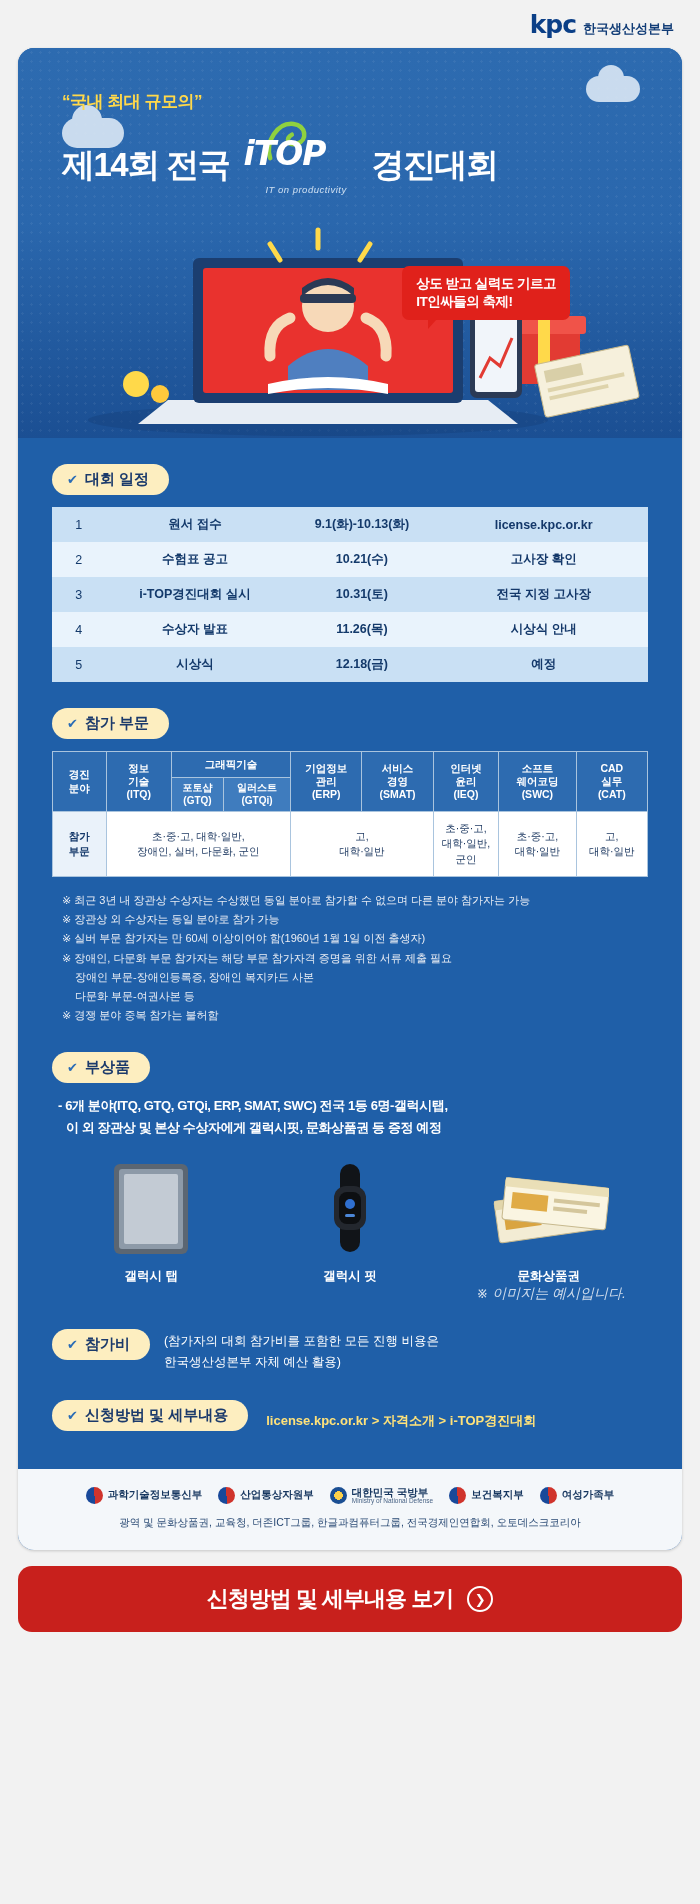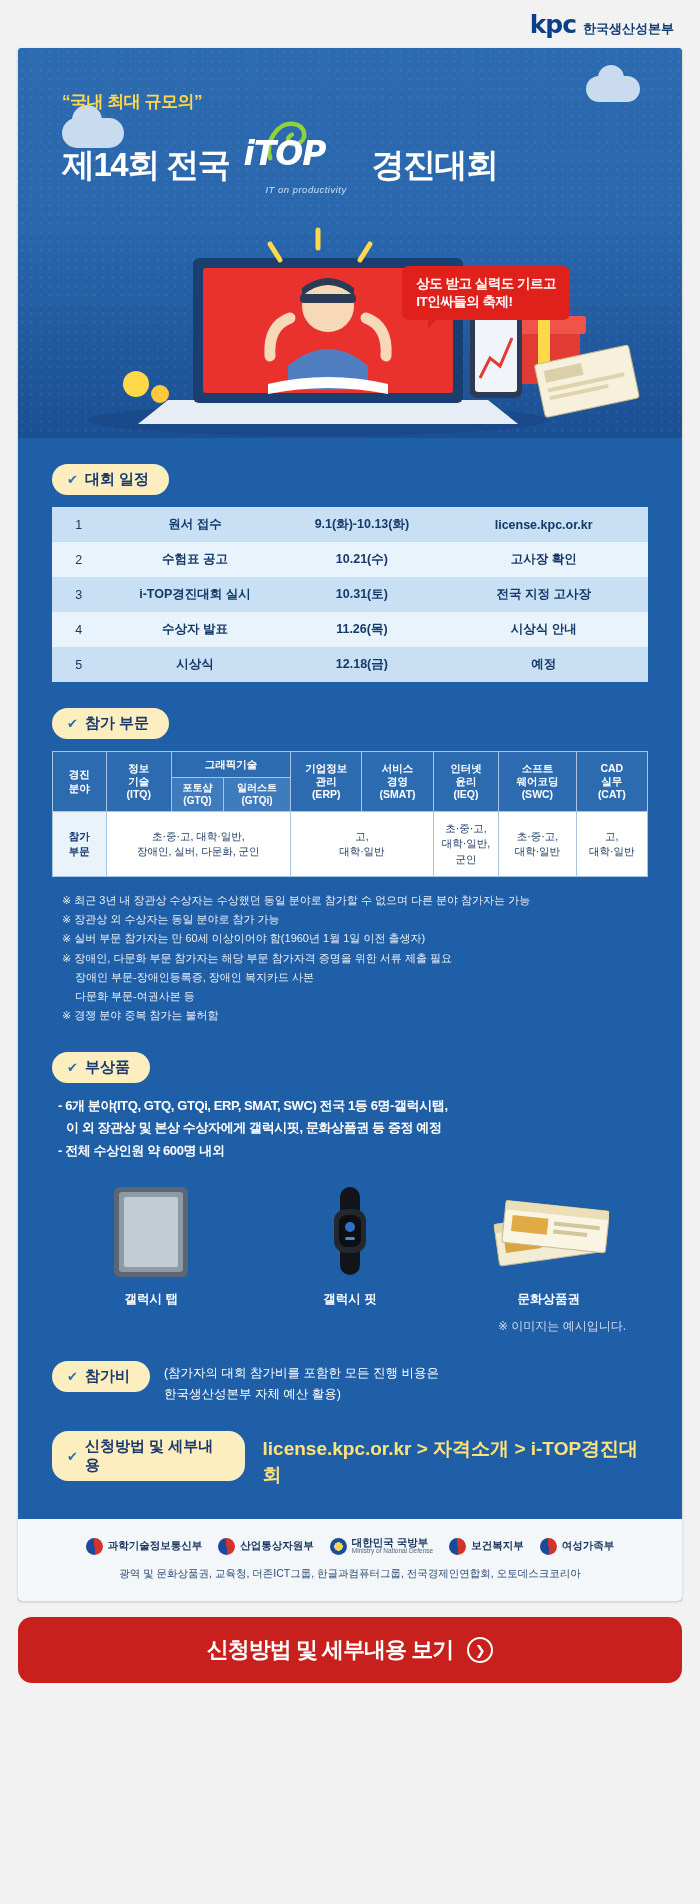--- a/index.html
+++ b/index.html
@@ -31,21 +31,21 @@
     font-weight: bold;
     color: #0b3f87;
     letter-spacing: -1px;
     font-family: "DejaVu Sans", sans-serif;
   }
   .kpc-logo .kpc-kr { font-size: 13px; color: #123d77; font-weight: bold; }
 
   
   .card {
     margin: 0 18px;
-    border-radius: 4px;
+    border-radius: 16px;
     overflow: hidden;
     background: #1f5fa8;
     box-shadow: 0 1px 3px rgba(0,0,0,.18);
   }
   
   .hero {
     position: relative;
     height: 390px;
     background: linear-gradient(180deg, #2d6bb0 0%, #2a67ad 45%, #1b4f93 100%);
     overflow: hidden;
@@ -135,27 +135,27 @@
   .notes .ind { padding-left: 13px; display: block; }
 
   
   .prize-text { color: #ffffff; font-size: 13px; line-height: 1.75; font-weight: bold; letter-spacing: -.4px; margin-left: 6px;}
   .prizes { display: flex; justify-content: space-around; align-items: flex-end; margin-top: 20px; }
   .prize { text-align: center; width: 165px; }
   .prize .img {
     height: 96px; display: flex; align-items: flex-end; justify-content: center;
   }
   .prize .cap { color: #fff; font-size: 12.5px; font-weight: bold; margin-top: 12px; }
-  .disclaimer { text-align: right; color: #cfdcec; font-size: 12px; margin-top: 10px; padding-right: 22px;}
+  .disclaimer { text-align: right; color: #cfdcec; font-size: 14px; padding-right: 22px; font-style: italic;}
 
   
   .fee-row { display: flex; align-items: flex-start; gap: 14px; }
   .fee-text { color: #fff; font-size: 12.5px; line-height: 1.7; margin-top: 28px; }
   .apply-row { display: flex; align-items: center; gap: 18px; }
-  .apply-link { color: #ffe27a; font-weight: bold; font-size: 19px; margin-top: 26px; }
+  .apply-link { color: #ffe27a; font-weight: bold; font-size: 13px; margin-top: 26px; }
 
   
   .footer {
     background: #f4f7fa; margin-top: 26px; padding: 18px 16px 20px 16px;
   }
   .orgs { display: flex; justify-content: center; align-items: center; gap: 16px; flex-wrap: nowrap; }
   .org { display: flex; align-items: center; gap: 5px; font-size: 10.5px; color: #16365f; font-weight: bold; white-space: nowrap;}
   .org .mark {
     width: 17px; height: 17px; border-radius: 50%;
     background: conic-gradient(#d0342c 0 50%, #19499a 0 100%);
@@ -348,21 +348,20 @@
     </div>
 
     <div class="sec">
       <div class="pill">
         <span class="chk">✔</span>
         <span>부상품</span>
       </div>
       <div class="prize-text">
         <div>- 6개 분야(ITQ, GTQ, GTQi, ERP, SMAT, SWC) 전국 1등 6명-갤럭시탭,</div>
         <div style="padding-left:8px">이 외 장관상 및 본상 수상자에게 갤럭시핏, 문화상품권 등 증정 예정</div>
-        <div>- 전체 수상인원 약 600명 내외</div>
       </div>
 
       <div class="prizes">
         <div class="prize">
           <div class="img">
             <svg width="86" height="96" viewBox="0 0 86 96">
               <rect x="6" y="4" width="74" height="90" rx="6" fill="#5b6672"></rect>
               <rect x="11" y="9" width="64" height="80" rx="3" fill="#8d9aa8"></rect>
               <rect x="16" y="14" width="54" height="70" rx="2" fill="#c3cbd4"></rect>
             </svg>

